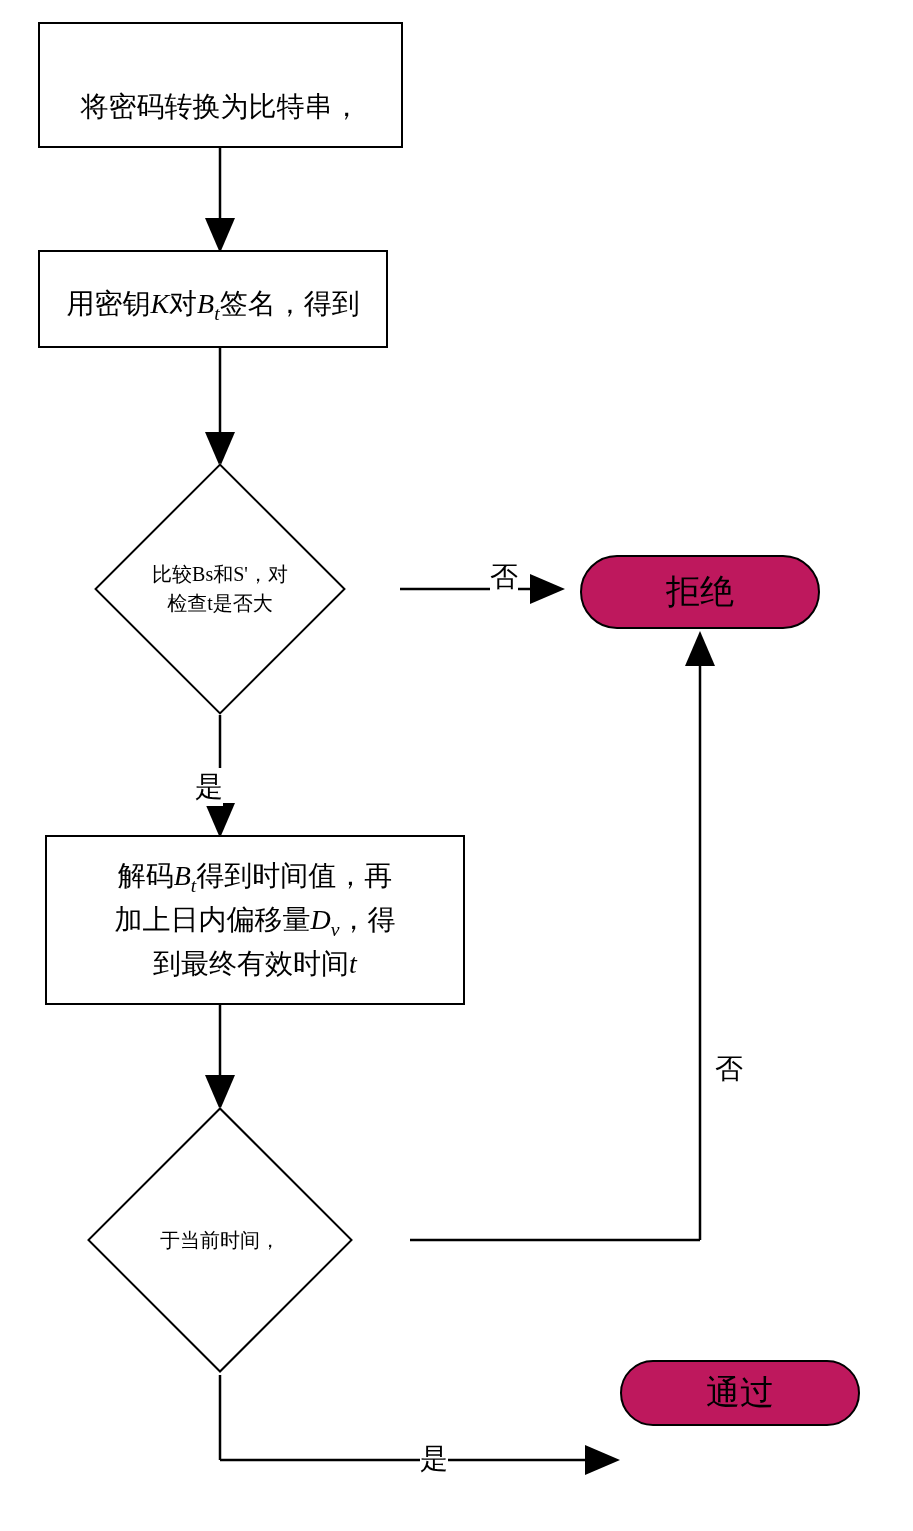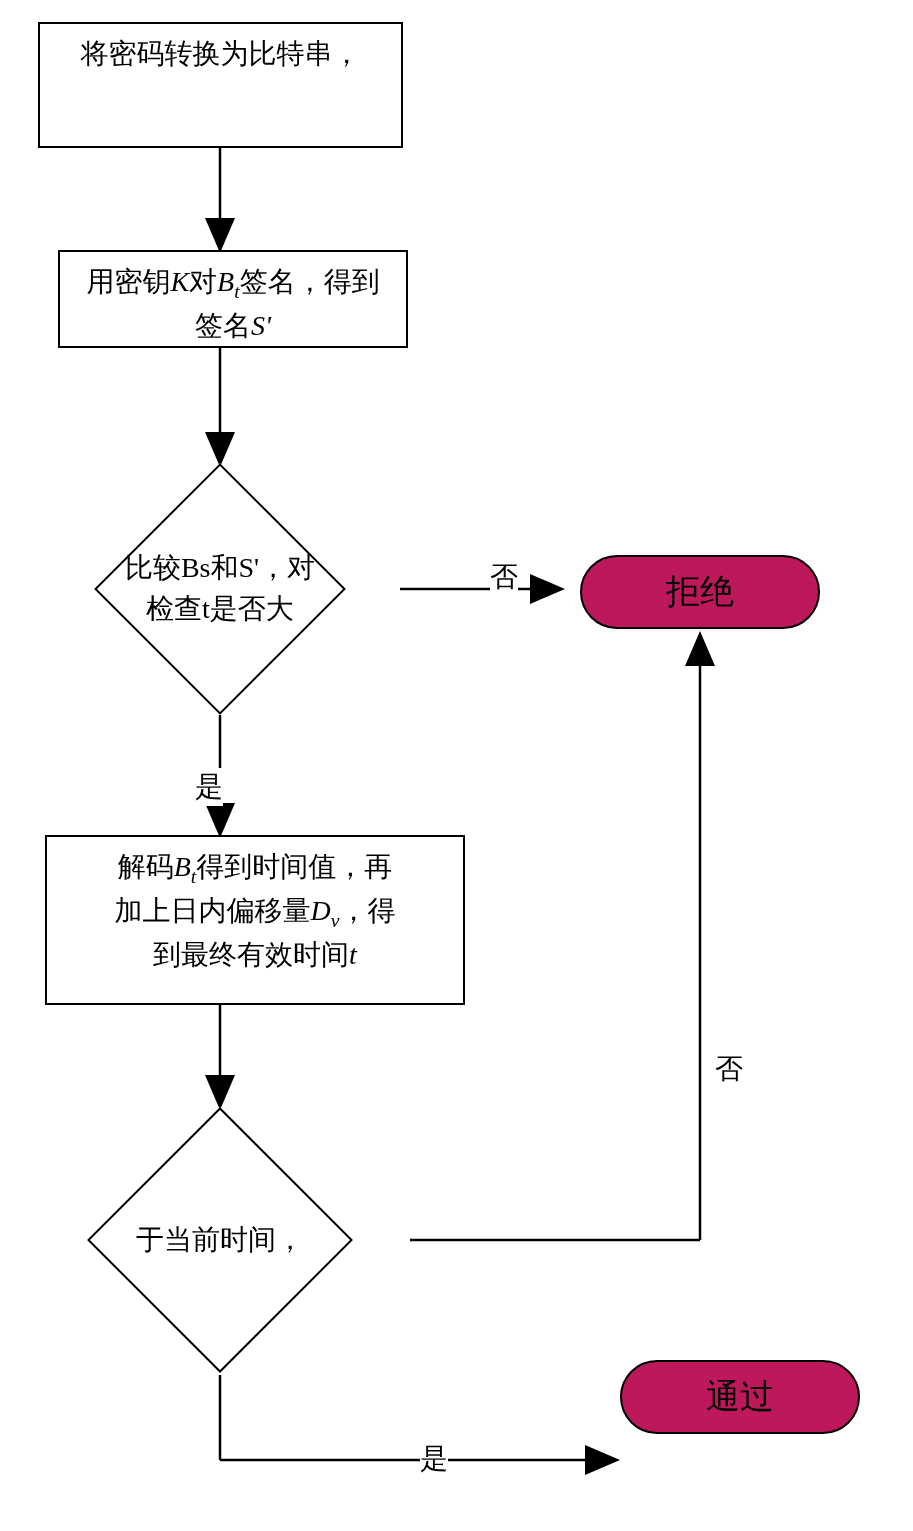--- a/index.html
+++ b/index.html
@@ -8,40 +8,40 @@
     background: #fff;
     width: 913px;
     height: 1531px;
     position: relative;
   }
   .process-box {
     position: absolute;
     border: 2px solid #000;
     background: #fff;
     display: flex;
-    align-items: flex-start;
+    align-items: flex-end;
     justify-content: center;
     text-align: left;
-    padding: 10px 14px;
+    padding: 18px 14px;
     font-size: 28px;
     line-height: 1.45;
   }
   .diamond {
     position: absolute;
     transform: rotate(45deg);
     border: 2px solid #000;
     background: #fff;
   }
   .diamond-text {
     position: absolute;
     display: flex;
     align-items: center;
     justify-content: center;
     text-align: center;
-    font-size: 28px;
+    font-size: 20px;
     line-height: 1.45;
     pointer-events: none;
   }
   .terminal {
     position: absolute;
     border: 2px solid #000;
     background: #be185d;
     border-radius: 999px;
     display: flex;
     align-items: center;
@@ -90,27 +90,24 @@
   <line x1="220" y1="1375" x2="220" y2="1460" stroke="#000" stroke-width="2.5"></line>
   <line x1="220" y1="1460" x2="615" y2="1460" stroke="#000" stroke-width="2.5" marker-end="url(#ah)"></line>
 </svg>
 
 <div class="process-box" style="left:38px; top:22px; width:365px; height:126px;">
   <div>
     <div><span>将密码转换为比特串，</span></div>
   </div>
 </div>
 
-<div class="process-box" style="left:58px; top:250px; width:350px; height:98px; text-align:center; justify-content:center;">
+<div class="process-box" style="left:38px; top:250px; width:350px; height:98px; text-align:center; justify-content:center;">
   <div style="text-align:center;">
     <div>
       <span>用密钥</span><span class="ital">K</span><span>对</span><span class="ital">B</span><span class="sub">t</span><span>签名，得到</span>
-    </div>
-    <div>
-      <span>签名</span><span class="ital">S'</span>
     </div>
   </div>
 </div>
 
 <div class="diamond" style="left:131px; top:500px; width:178px; height:178px;"></div>
 <div class="diamond-text" style="left:70px; top:530px; width:300px; height:118px;">
   <div>
     <div><span>比较Bs和S'，对</span></div>
     <div><span>检查t是否大</span></div>
   </div>
@@ -134,20 +131,20 @@
 <div class="diamond-text" style="left:70px; top:1180px; width:300px; height:120px;">
   <div>
     <div><span>于当前时间，</span></div>
   </div>
 </div>
 
 <div class="terminal" style="left:580px; top:555px; width:240px; height:74px;">
   <span>拒绝</span>
 </div>
 
-<div class="terminal" style="left:620px; top:1360px; width:240px; height:74px;font-family:Liberation Serif, serif;">
+<div class="terminal" style="left:620px; top:1360px; width:240px; height:66px;font-family:Liberation Serif, serif;">
   <span>通过</span>
 </div>
 
 <div class="label" style="left:490px; top:558px;">否</div>
 <div class="label" style="left:195px; top:768px;">是</div>
 <div class="label" style="left:715px; top:1050px;">否</div>
 <div class="label" style="left:420px; top:1440px;">是</div>
 
 </body></html>

